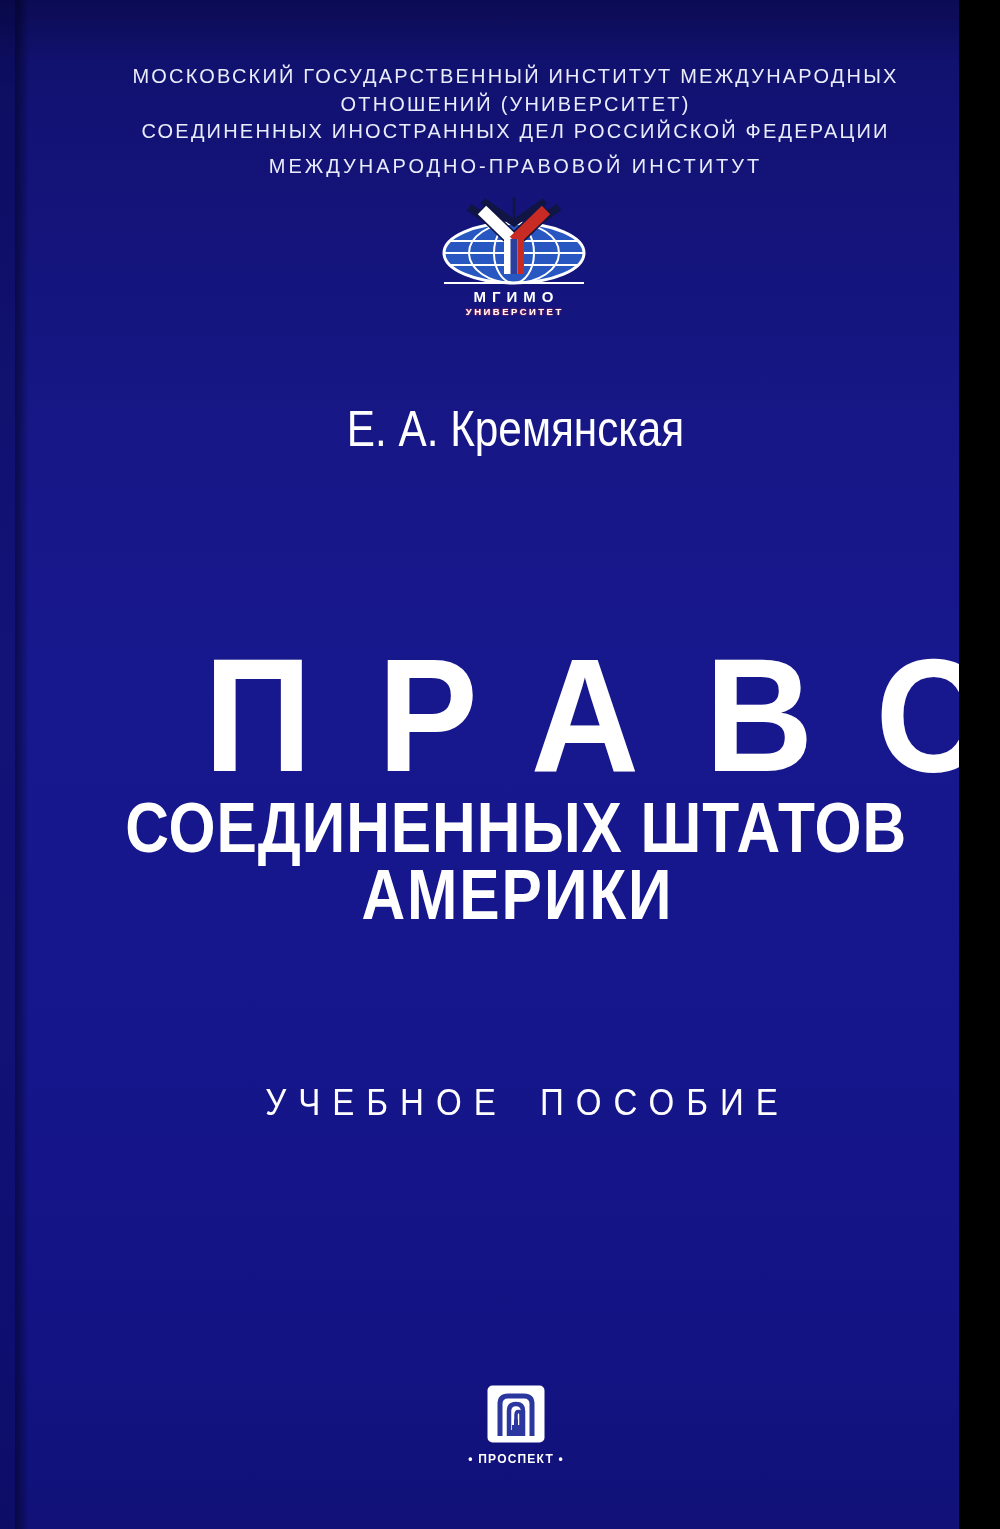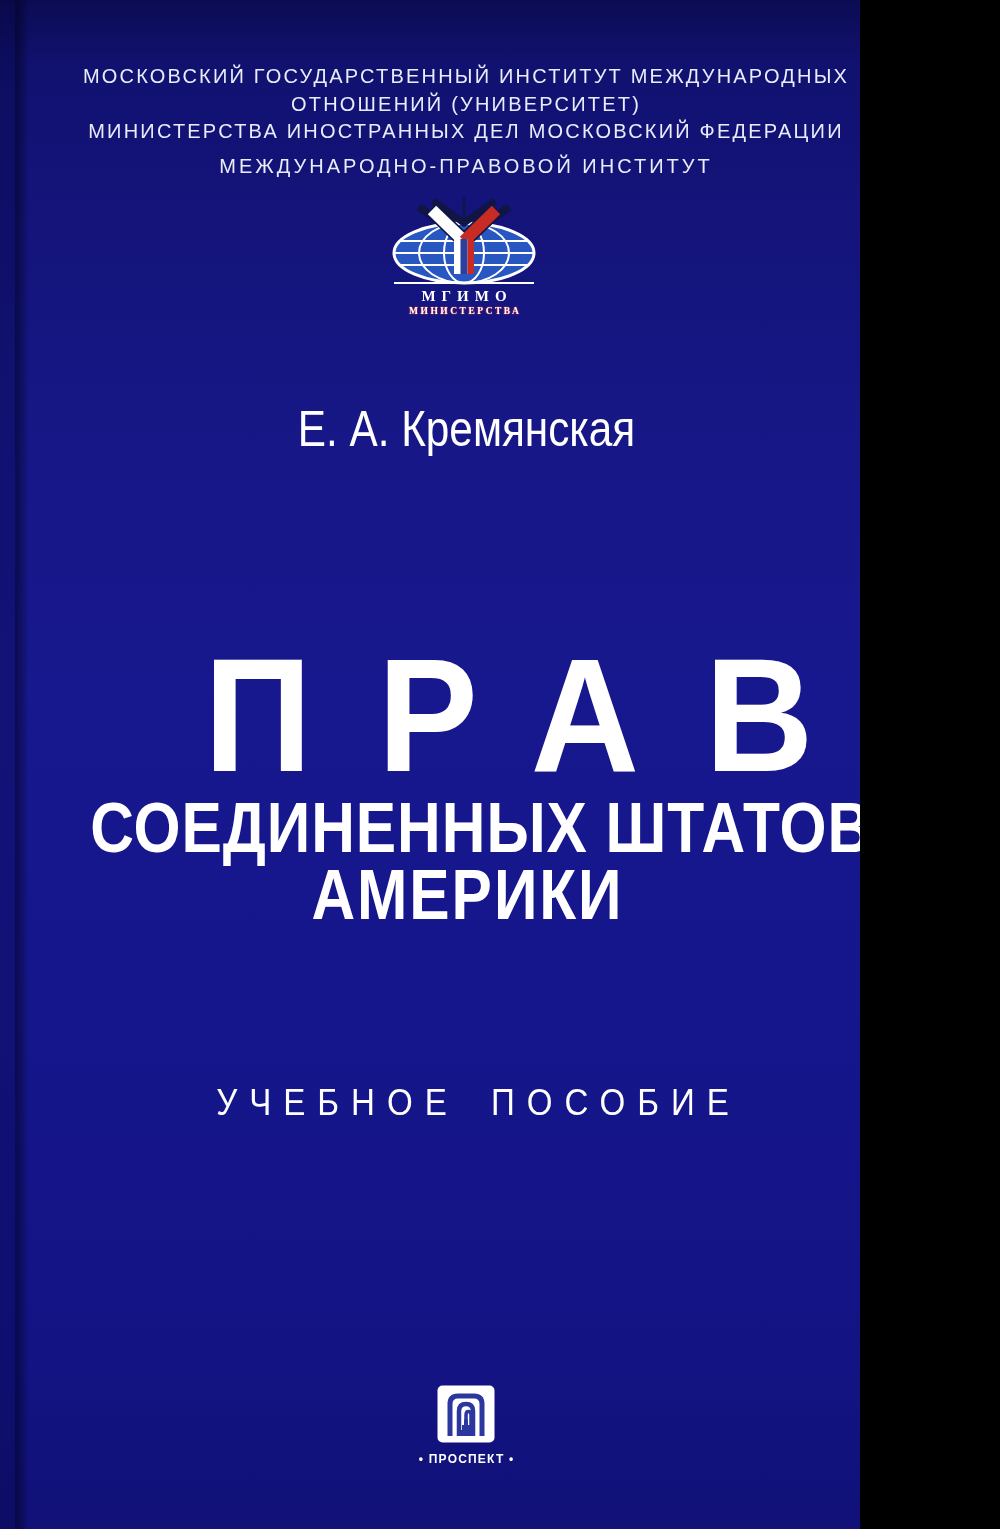--- a/index.html
+++ b/index.html
@@ -7,21 +7,21 @@
     --cover-blue-dark:#0f0f63;
     --globe-blue:#2857c2;
     --flag-red:#c82b24;
     --emblem-navy:#101544;
     --publisher-blue:#2b379f;
     --text-white:#ffffff;
   }
   html,body{margin:0;padding:0;background:#000;}
   .cover{
     position:relative;
-    width:860px;height:1529px;
+    width:959px;height:1529px;
     overflow:hidden;
     font-family:"Liberation Sans","DejaVu Sans",sans-serif;
     background:linear-gradient(180deg,
       #0f0f66 0%, #121274 7%, #171788 30%, #18188e 45%,
       #16168c 68%, #131384 88%, #111178 100%);
     color:var(--text-white);
   }
   
   .edge-left{position:absolute;left:0;top:0;bottom:0;width:15px;
     background:rgba(2,2,40,0.22);}
@@ -32,21 +32,21 @@
 
   .content{position:absolute;left:72px;right:0;top:0;bottom:0;text-align:center;}
 
   
   .institution{position:absolute;top:63px;left:0;right:0;
     font-size:20px;line-height:27.5px;letter-spacing:2.2px;
     font-weight:400;color:#e9ecfa;}
   .institution .faculty{margin-top:7px;letter-spacing:3px;}
 
   
-  .emblem{position:absolute;top:196px;left:0;right:4px;font-family:Liberation Serif, serif;}
+  .emblem{position:absolute;top:196px;left:0;right:4px;}
   .emblem svg{display:block;margin:0 auto;}
   .globe-body{fill:var(--globe-blue);stroke:#ffffff;stroke-width:3;}
   .globe-grid{fill:none;stroke:#ffffff;stroke-width:2;}
   .chevron{fill:none;stroke:var(--emblem-navy);}
   .arm-outline{fill:none;stroke:var(--emblem-navy);stroke-width:15;}
   .arm-left{fill:none;stroke:#ffffff;stroke-width:12;}
   .arm-right{fill:none;stroke:var(--flag-red);stroke-width:12;}
   .emblem-line{width:140px;height:2px;background:#fff;margin:-6px auto 0 auto;}
   .emblem-name{margin-top:4px;font-size:15px;font-weight:700;
     letter-spacing:6px;text-indent:6px;color:#fff;}
@@ -91,21 +91,21 @@
 <div class="cover">
   <div class="edge-left"></div>
   <div class="spine-groove"></div>
   <div class="top-shade"></div>
 
   <div class="content">
 
     <div class="institution">
       <div>МОСКОВСКИЙ ГОСУДАРСТВЕННЫЙ ИНСТИТУТ МЕЖДУНАРОДНЫХ</div>
       <div>ОТНОШЕНИЙ (УНИВЕРСИТЕТ)</div>
-      <div>МИНИСТЕРСТВА ИНОСТРАННЫХ ДЕЛ МОСКОВСКИЙ ФЕДЕРАЦИИ</div>
+      <div>СОЕДИНЕННЫХ ИНОСТРАННЫХ ДЕЛ РОССИЙСКОЙ ФЕДЕРАЦИИ</div>
       <div class="faculty">МЕЖДУНАРОДНО-ПРАВОВОЙ ИНСТИТУТ</div>
     </div>
 
     <div class="emblem">
       <svg width="152" height="92" viewBox="0 0 152 92" aria-hidden="true">
         <defs>
           <clipPath id="globeClip">
               <ellipse cx="76" cy="57" rx="70" ry="30"></ellipse>
             </clipPath>
         </defs>
@@ -123,21 +123,21 @@
         <line class="arm-outline" x1="43" y1="13" x2="76" y2="45"></line>
         <line class="arm-outline" x1="109" y1="13" x2="76" y2="45"></line>
         <line class="arm-left" x1="44" y1="14" x2="76" y2="45"></line>
         <line class="arm-right" x1="108" y1="14" x2="76" y2="45"></line>
         <rect x="66" y="43" width="20" height="35" fill="#ffffff"></rect>
         <rect x="72.5" y="43" width="7" height="35" fill="#2a3f9e"></rect>
         <rect x="79.5" y="43" width="6.5" height="35" fill="#c82b24"></rect>
       </svg>
       <div class="emblem-line"></div>
       <div class="emblem-name">МГИМО</div>
-      <div class="emblem-sub">МИНИСТЕРСТВА</div>
+      <div class="emblem-sub">УНИВЕРСИТЕТ</div>
     </div>
 
     <div class="author">
       <span>Е. А. Кремянская</span>
     </div>
 
     <div class="title-line t2">
       <span>ПРАВО</span>
     </div>
     <div class="title-line t3">

